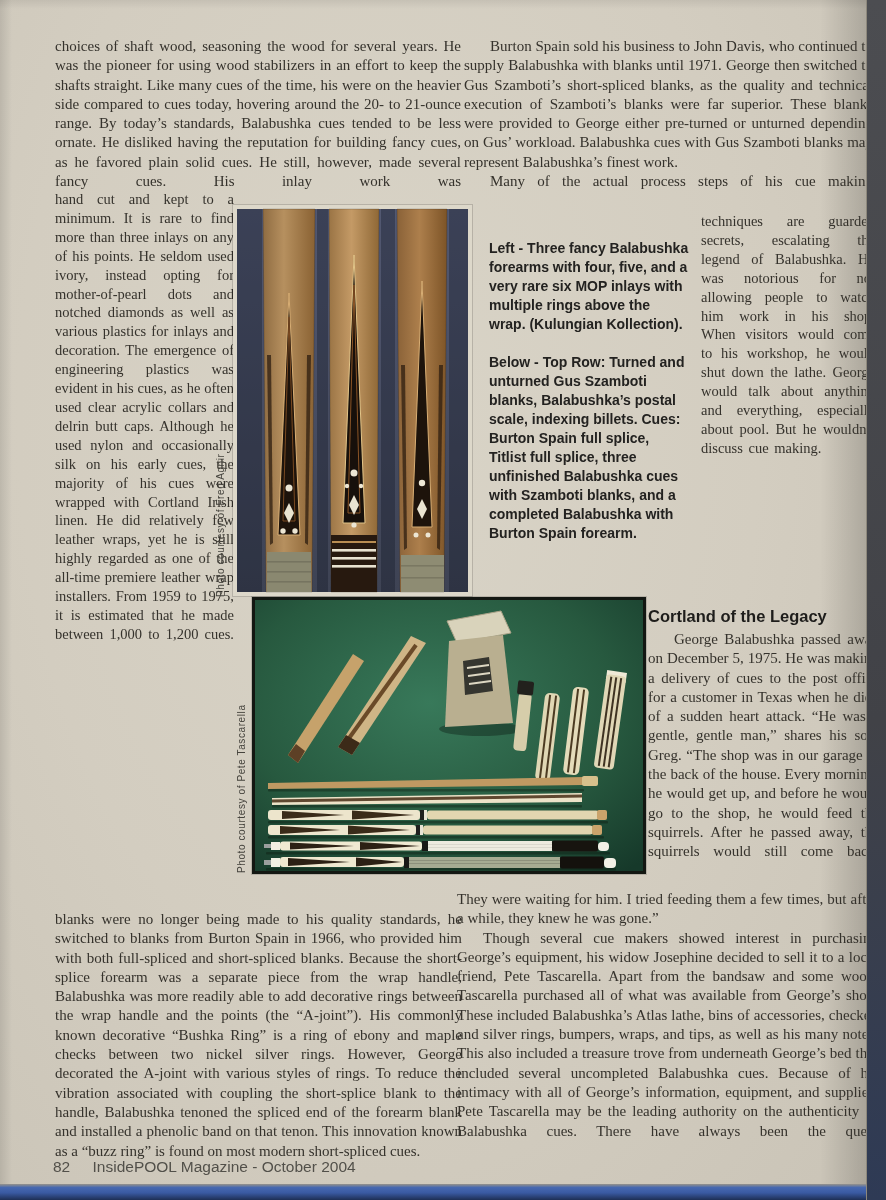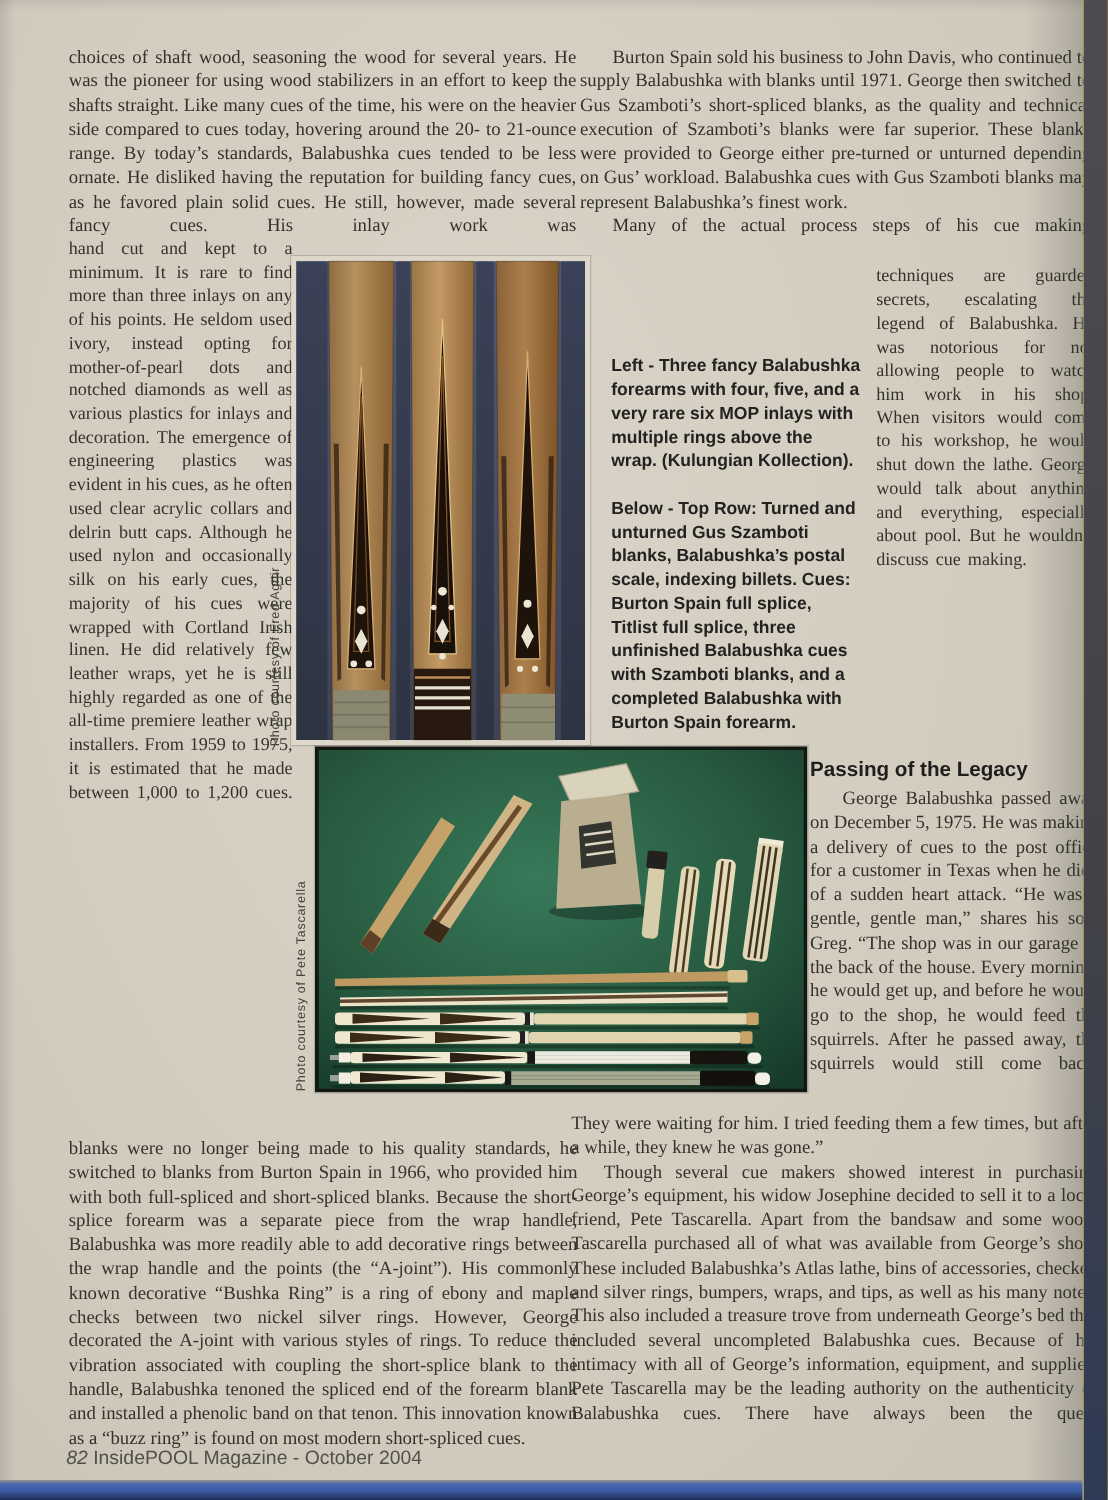--- a/index.html
+++ b/index.html
@@ -1,17 +1,17 @@
 <!DOCTYPE html>
 <html><head>
 <meta charset="utf-8">
 <style>
   html,body{margin:0;padding:0;background:#2e2f33;}
   #scan{position:relative;width:886px;height:1200px;overflow:hidden;
-        font-family:"Liberation Serif", serif;color:#35322c;background:#fde047;}
+        font-family:"Liberation Serif", serif;color:#35322c;background:#c4b5fd;}
   #paper{position:absolute;left:0;top:0;width:866px;height:1184px;
         background:
           linear-gradient(90deg, rgba(0,0,0,.10), rgba(0,0,0,0) 12px),
           linear-gradient(270deg, rgba(0,0,0,.17), rgba(0,0,0,0) 46px),
           linear-gradient(180deg, rgba(0,0,0,.07), rgba(0,0,0,0) 9px),
           radial-gradient(ellipse at 45% 35%, #d9d4c7 0%, #d3cdc0 55%, #cac4b7 100%);}
   .edge-right{position:absolute;left:866px;top:0;width:20px;height:1200px;
         background:linear-gradient(180deg,#4c4d51 0%,#414247 60%,#2e3a55 100%);
         border-left:1px solid #8d887c;}
   .edge-bottom{position:absolute;left:0;top:1184px;width:866px;height:16px;
@@ -26,21 +26,21 @@
   .cap p{margin:0 0 19px 0;}
   .credit{position:absolute;width:15px;font-family:"Liberation Sans", sans-serif;
        font-size:10px;letter-spacing:.6px;color:#45433d;writing-mode:vertical-rl;
        transform:rotate(180deg);white-space:nowrap;}
   .photo{position:absolute;box-shadow:0 0 0 1px rgba(0,0,0,.15);}
   .photo svg{display:block;}
   #legacy-h{position:absolute;font-family:"Liberation Sans", sans-serif;font-weight:700;
        font-size:16.5px;color:#1e1d1b;}
   #footer{position:absolute;left:53px;top:1158px;width:600px;
        font-family:"Liberation Sans", sans-serif;font-size:15.5px;color:#52504a;}
-  #footer .pgnum{font-style:italic;}
+  #footer .pgnum{margin-right:18px;}
 </style>
 </head>
 <body>
 
 <div id="scan">
   <div id="paper"></div>
 
   <div class="blk jlast" style="left:55px;top:37px;width:406px;height:156px;">
     <p>choices of shaft wood, seasoning the wood for several years. He was the pioneer for using wood stabilizers in an effort to keep the shafts straight. Like many cues of the time, his were on the heavier side compared to cues today, hovering around the 20- to 21-ounce range. By today’s standards, Balabushka cues tended to be less ornate. He disliked having the reputation for building fancy cues, as he favored plain solid cues. He still, however, made several fancy cues. His inlay work was</p>
   </div>
@@ -120,21 +120,21 @@
       <polygon points="189,294 194,304 189,314 184,304" fill="#e9e3d1"></polygon>
       <circle cx="183" cy="330" r="2.5" fill="#ece6d4"></circle>
         <circle cx="195" cy="330" r="2.5" fill="#ece6d4"></circle>
       <polygon points="168,350 211,350 211,387 168,387" fill="#8e8c73"></polygon>
       <rect x="168" y="360" width="43" height="1.6" fill="rgba(0,0,0,.14)"></rect>
       <rect x="168" y="372" width="43" height="1.6" fill="rgba(0,0,0,.14)"></rect>
     </svg>
   </div>
   <div class="credit" style="left:215px;top:425px;height:172px;">Photo courtesy of Fred Agnir</div>
 
-  <div class="cap" style="left:489px;top:239px;width:200px;margin-top:44px;">
+  <div class="cap" style="left:489px;top:239px;width:200px;">
     <p>Left - Three fancy Balabushka forearms with four, five, and a very rare six MOP inlays with multiple rings above the wrap. (Kulungian Kollection).</p>
     <p>Below - Top Row: Turned and unturned Gus Szamboti blanks, Balabushka’s postal scale, indexing billets. Cues: Burton Spain full splice, Titlist full splice, three unfinished Balabushka cues with Szamboti blanks, and a completed Balabushka with Burton Spain forearm.</p>
   </div>
 
   <div class="blk narrow" style="left:701px;top:212px;width:174px;height:392px;word-spacing:2px;">
     <p>techniques are guarded secrets, escalating the legend of Balabushka. He was notorious for not allowing people to watch him work in his shop. When visitors would come to his workshop, he would shut down the lathe. George would talk about anything and everything, especially about pool. But he wouldn’t discuss cue making.</p>
   </div>
 
   <div class="photo" style="left:252px;top:597px;width:394px;height:277px;">
     <svg width="394" height="277" viewBox="0 0 394 277">
@@ -234,21 +234,21 @@
       <rect x="152" y="260" width="5" height="11" fill="#181816"></rect>
       <rect x="157" y="260" width="151" height="11" fill="#a6ab92"></rect>
       <rect x="157" y="263" width="151" height="1" fill="rgba(0,0,0,.15)"></rect>
       <rect x="157" y="266" width="151" height="1" fill="rgba(0,0,0,.15)"></rect>
       <rect x="308" y="259.5" width="44" height="12" rx="2" fill="#14110d"></rect>
       <rect x="352" y="261" width="12" height="10" rx="4" fill="#f3f0e6"></rect>
     </svg>
   </div>
   <div class="credit" style="left:236px;top:683px;height:190px;">Photo courtesy of Pete Tascarella</div>
 
-  <div id="legacy-h" style="left:648px;top:607px;width:232px;">Passing of the Legacy</div>
+  <div id="legacy-h" style="left:648px;top:607px;width:232px;">Cortland of the Legacy</div>
   <div class="blk jlast" style="left:648px;top:630px;width:231px;height:260px;">
     <p class="indent">George Balabushka passed away on December 5, 1975. He was making a delivery of cues to the post office for a customer in Texas when he died of a sudden heart attack. “He was a gentle, gentle man,” shares his son, Greg. “The shop was in our garage in the back of the house. Every morning, he would get up, and before he would go to the shop, he would feed the squirrels. After he passed away, the squirrels would still come back.</p>
   </div>
 
   <div class="blk" style="left:55px;top:910px;width:407px;height:272px;">
     <p>blanks were no longer being made to his quality standards, he switched to blanks from Burton Spain in 1966, who provided him with both full-spliced and short-spliced blanks. Because the short-splice forearm was a separate piece from the wrap handle, Balabushka was more readily able to add decorative rings between the wrap handle and the points (the “A-joint”). His commonly known decorative “Bushka Ring” is a ring of ebony and maple checks between two nickel silver rings. However, George decorated the A-joint with various styles of rings. To reduce the vibration associated with coupling the short-splice blank to the handle, Balabushka tenoned the spliced end of the forearm blank and installed a phenolic band on that tenon. This innovation known as a “buzz ring” is found on most modern short-spliced cues.</p>
   </div>
 
   <div class="blk" style="left:457px;top:890px;width:421px;height:272px;">
     <p>They were waiting for him. I tried feeding them a few times, but after a while, they knew he was gone.”</p>

